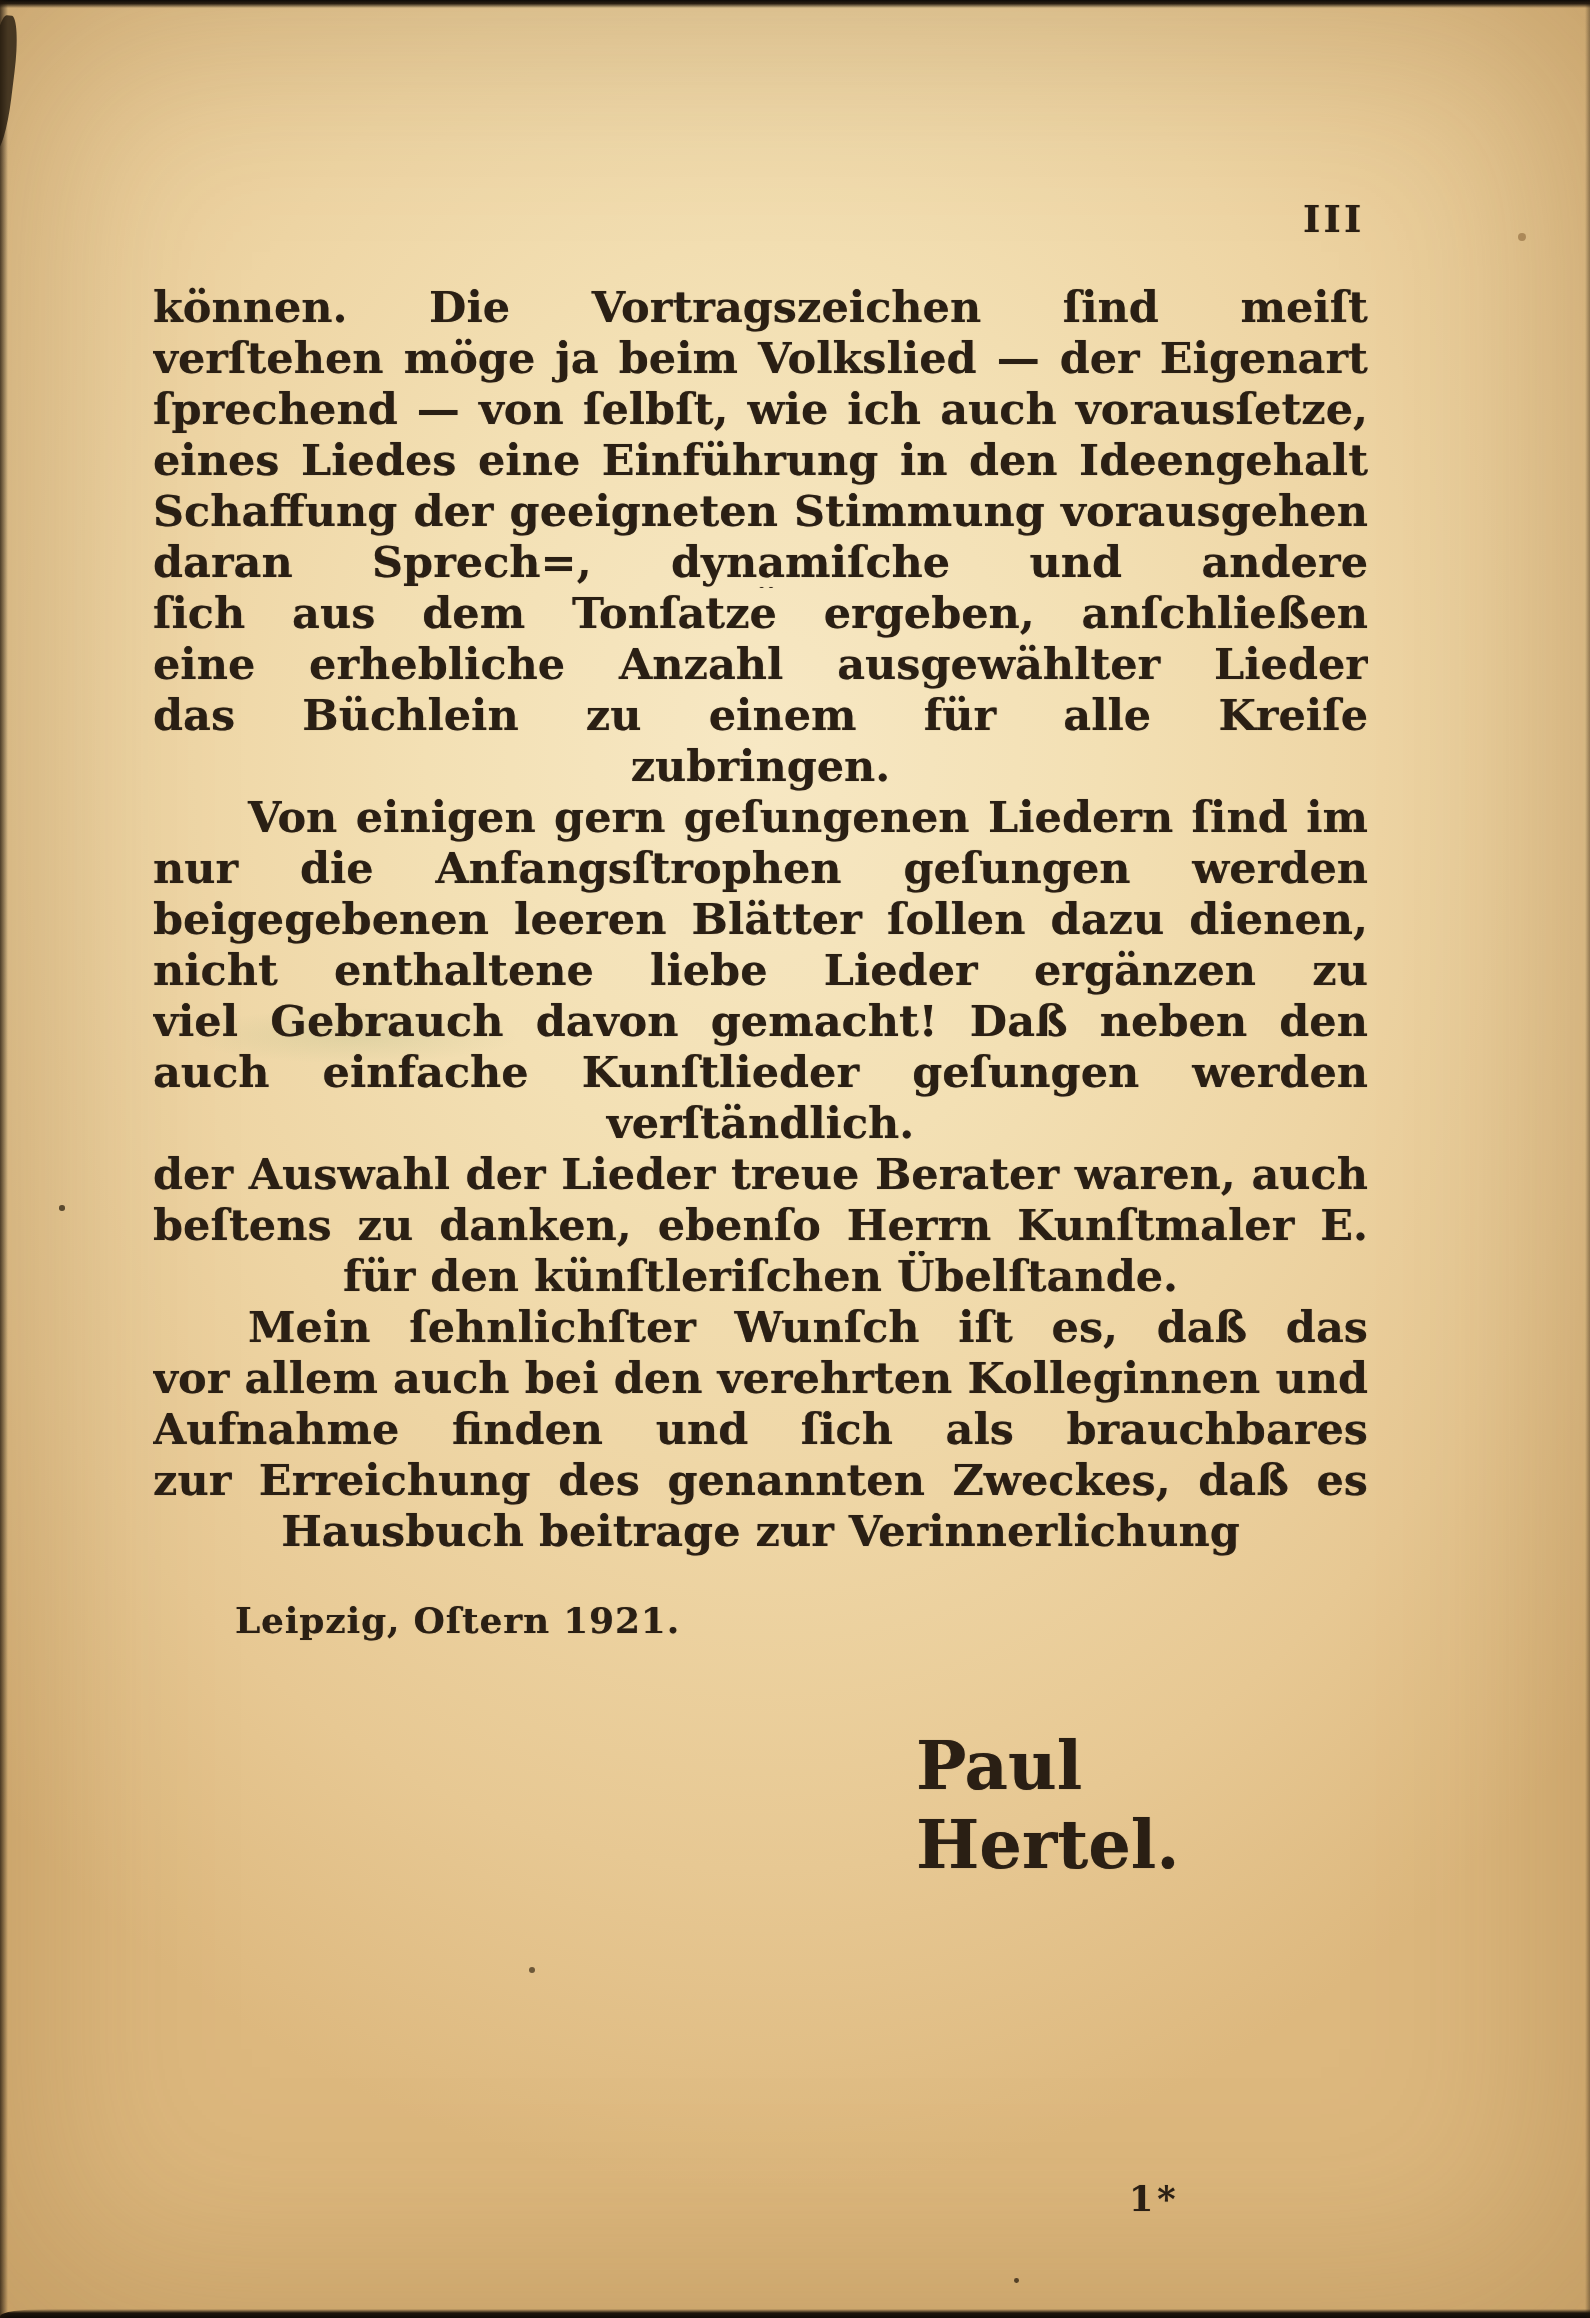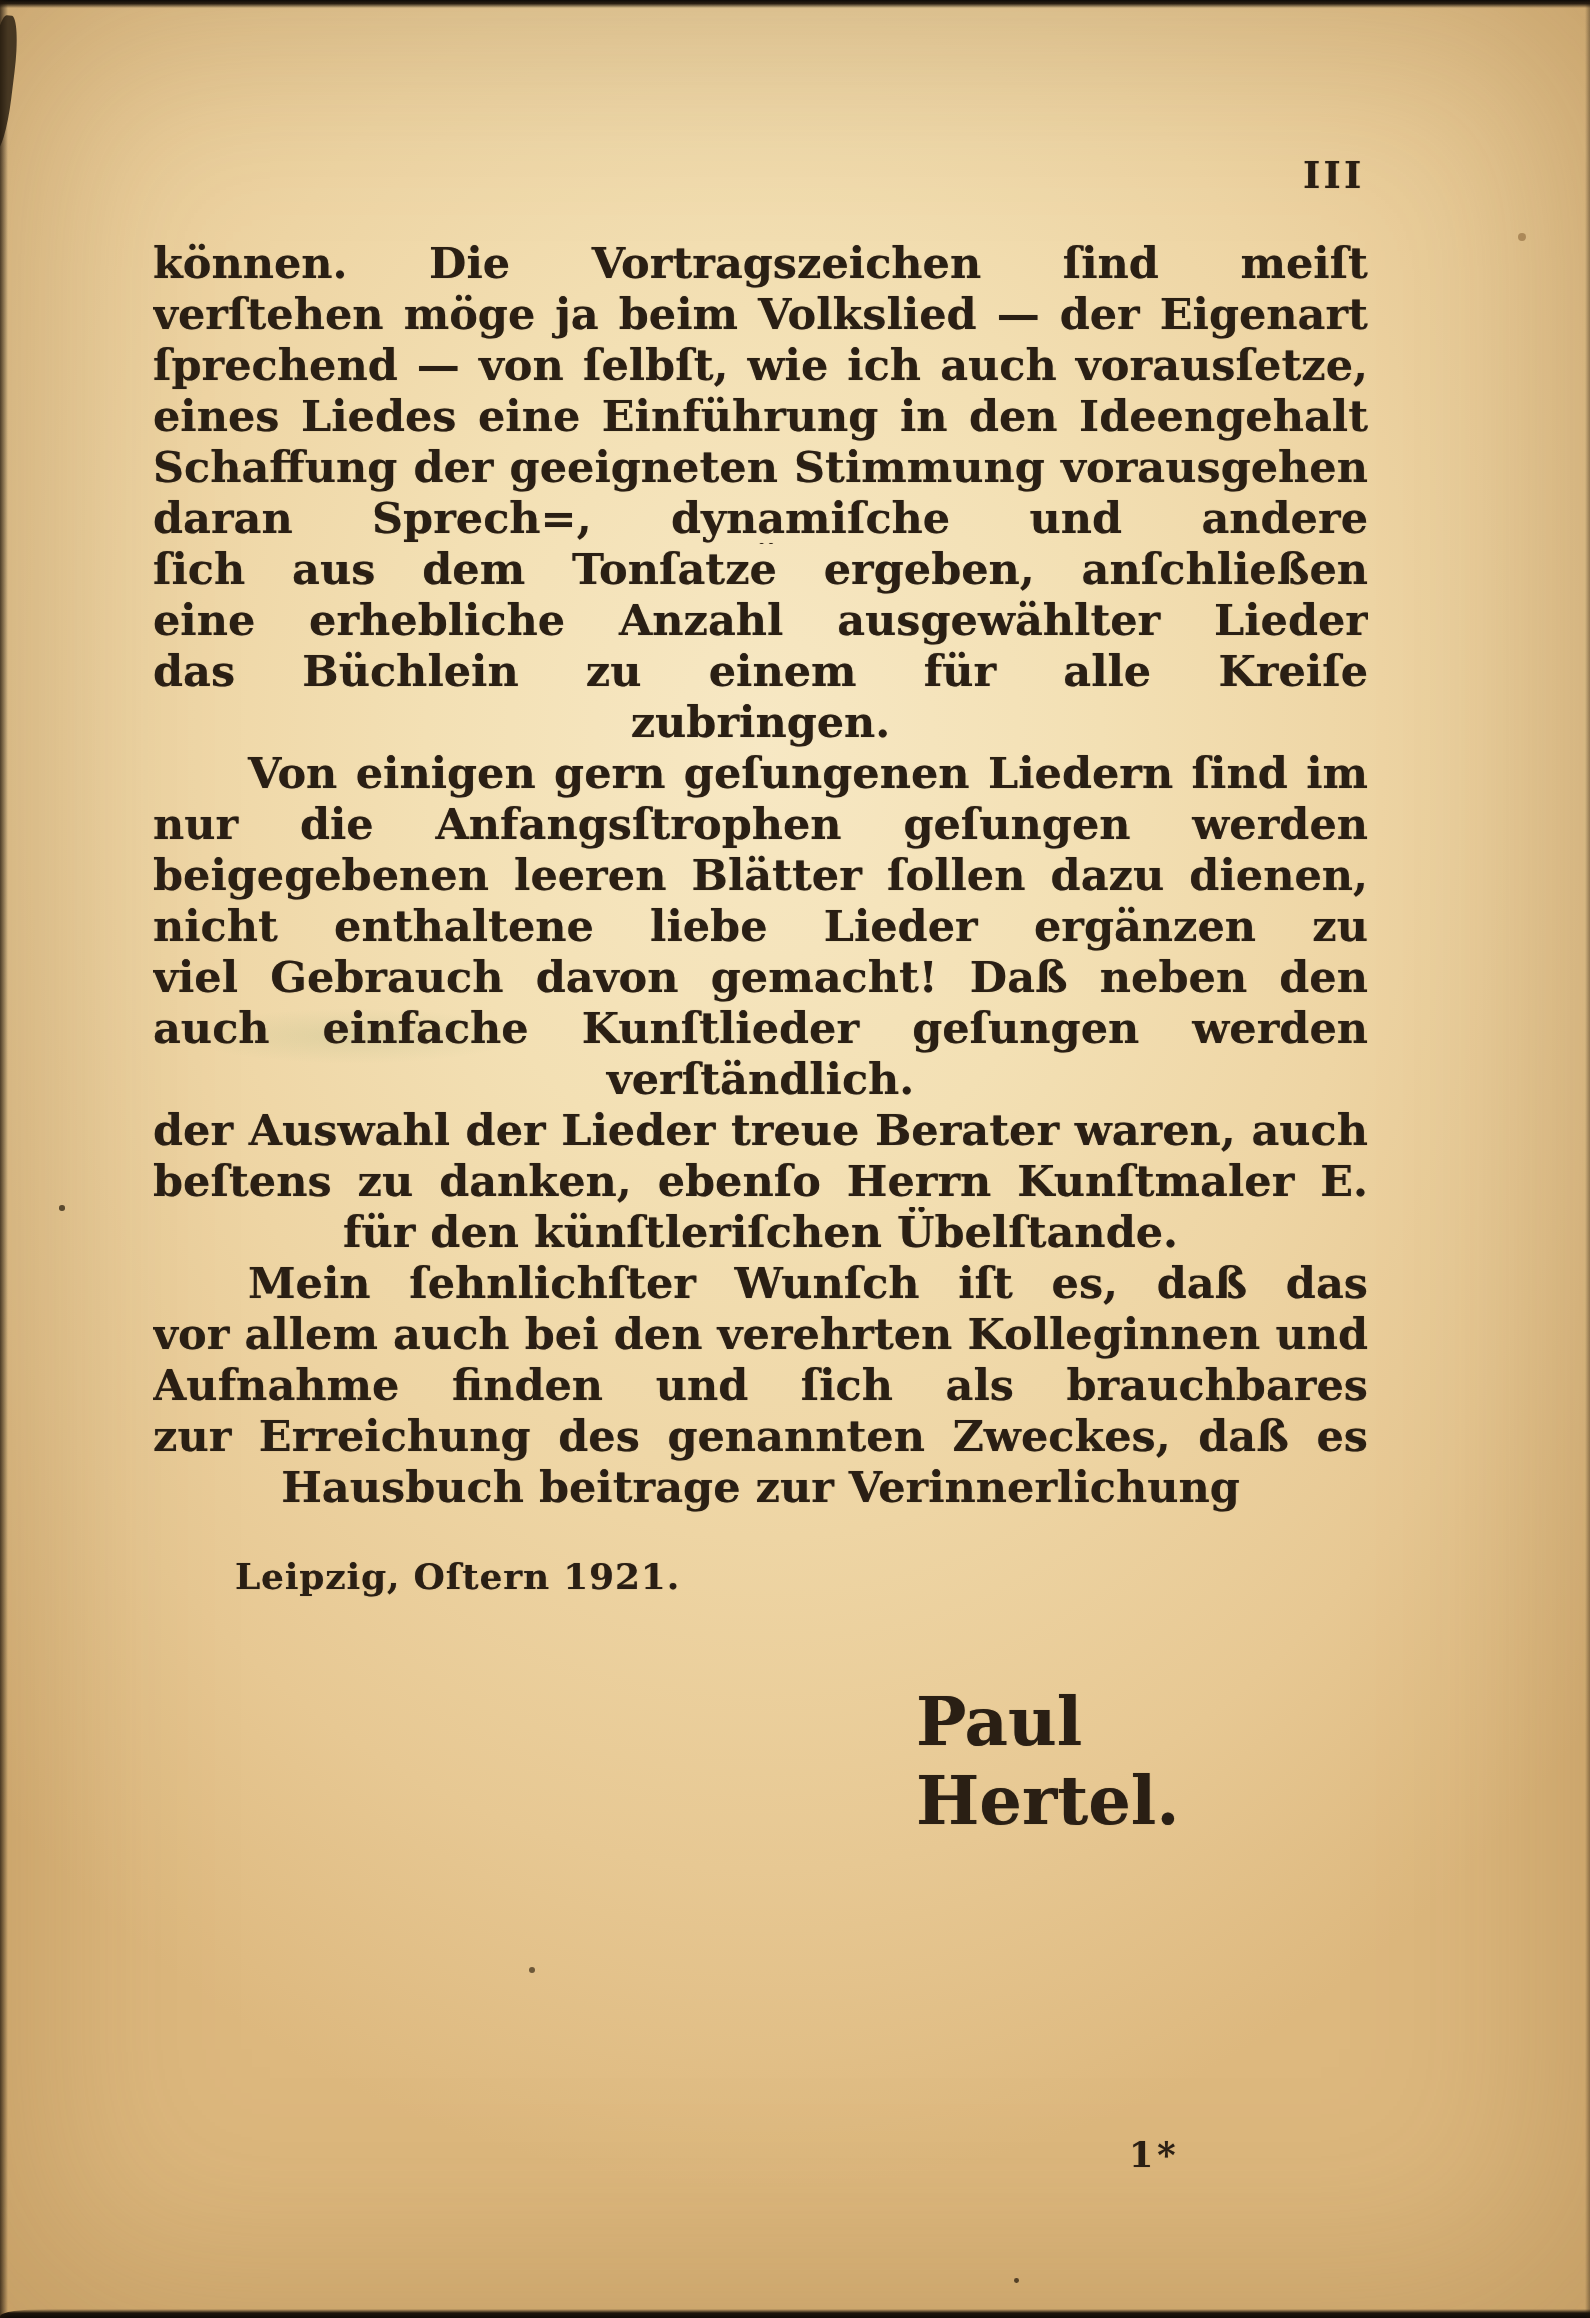--- a/index.html
+++ b/index.html
@@ -57,21 +57,21 @@
   .speck { position: absolute; border-radius: 50%; }
   .speck.s1 { left: 59px;  top: 1205px; width: 5.6px;  height: 5.6px;  background: rgba(58,44,24,0.8); }
   .speck.s2 { left: 529px; top: 1967px; width: 6.4px;  height: 6.4px;  background: rgba(70,52,28,0.75); }
   .speck.s3 { left: 1014px; top: 2278px; width: 4.8px; height: 4.8px;  background: rgba(52,38,20,0.8); }
   .speck.s4 { left: 1518px; top: 233px; width: 8px; height: 8px; background: rgba(140,104,58,0.6); }
   .stain {
     position: absolute; left: 185px; top: 1008px; width: 337px; height: 56px;
     background: radial-gradient(ellipse at center, rgba(70,130,70,0.10), rgba(70,130,70,0) 70%);
   }
 
-  .ink { color: #2a1f14; font-family: "DejaVu Serif", "Liberation Serif", serif; font-weight: 700; }
+  .ink { color: #2a1f14; font-family: "DejaVu Serif", "Liberation Serif", serif; font-weight: 700; margin-top: 44px; }
 
   .body-text {
     position: absolute;
     left: 153px; top: 238px; width: 1215px;
     font-size: 43px;
     text-shadow: 0 0 0.8px rgba(42,31,20,0.55);
   }
   .tline {
     height: 51px;
     line-height: 51px;

